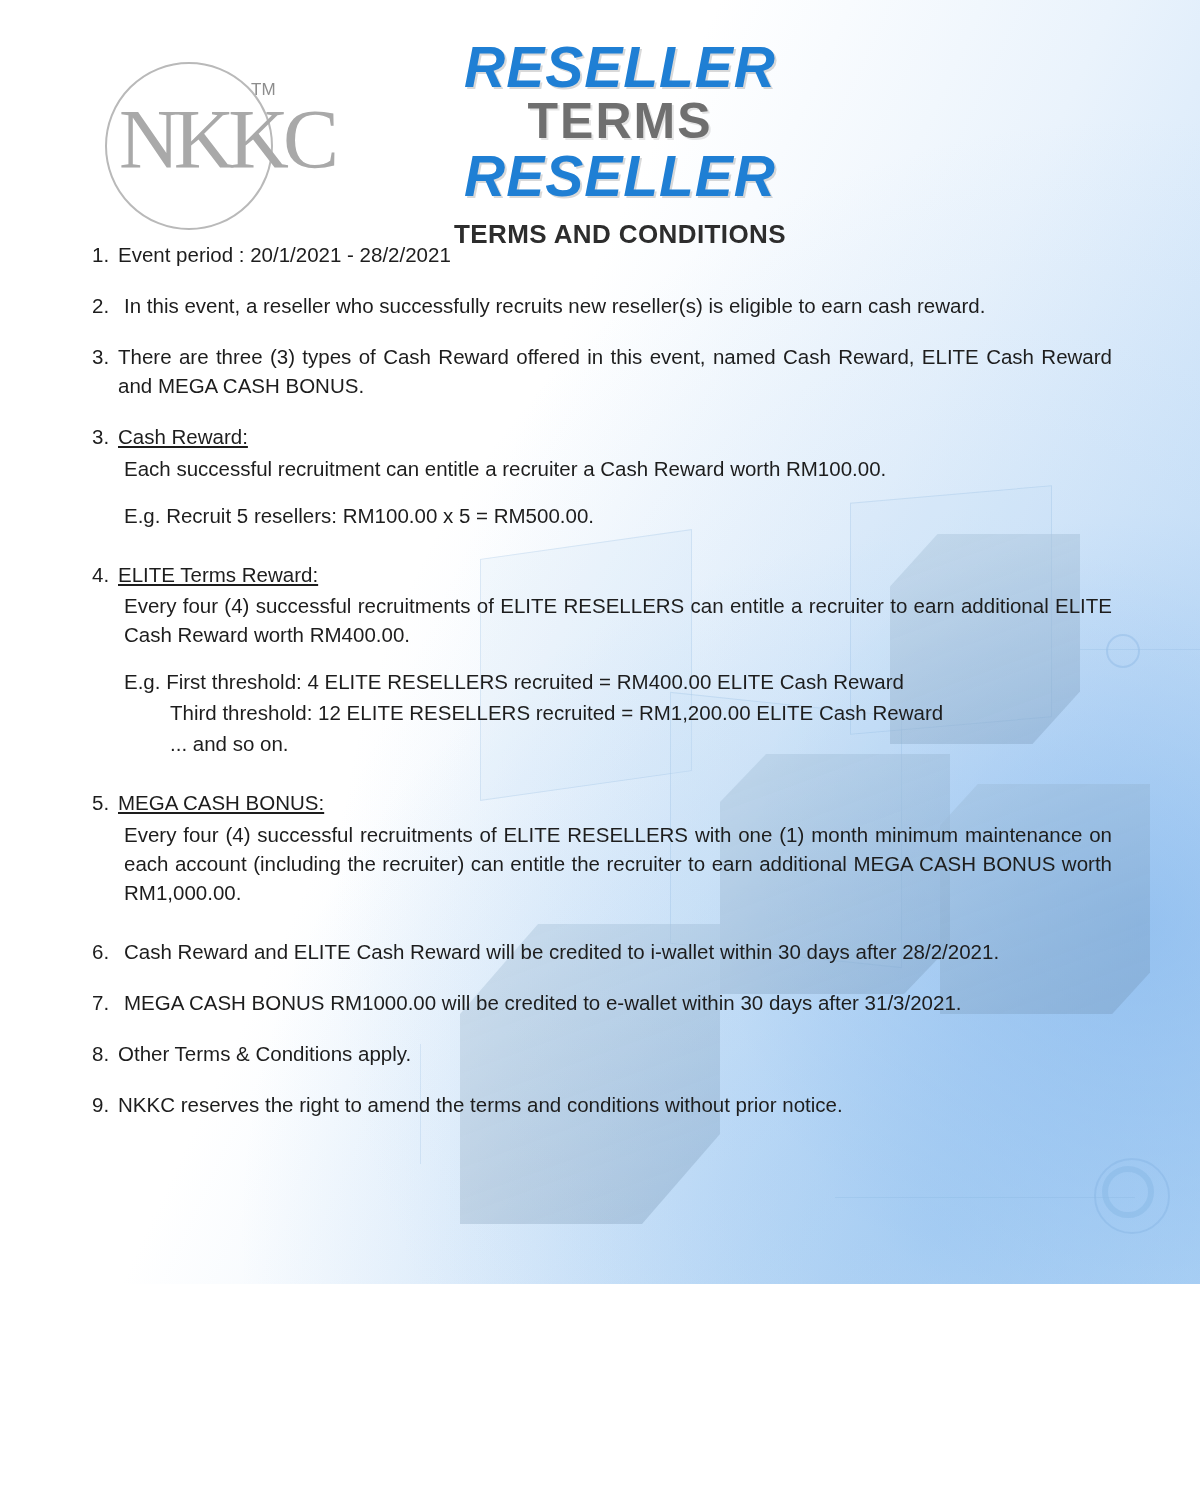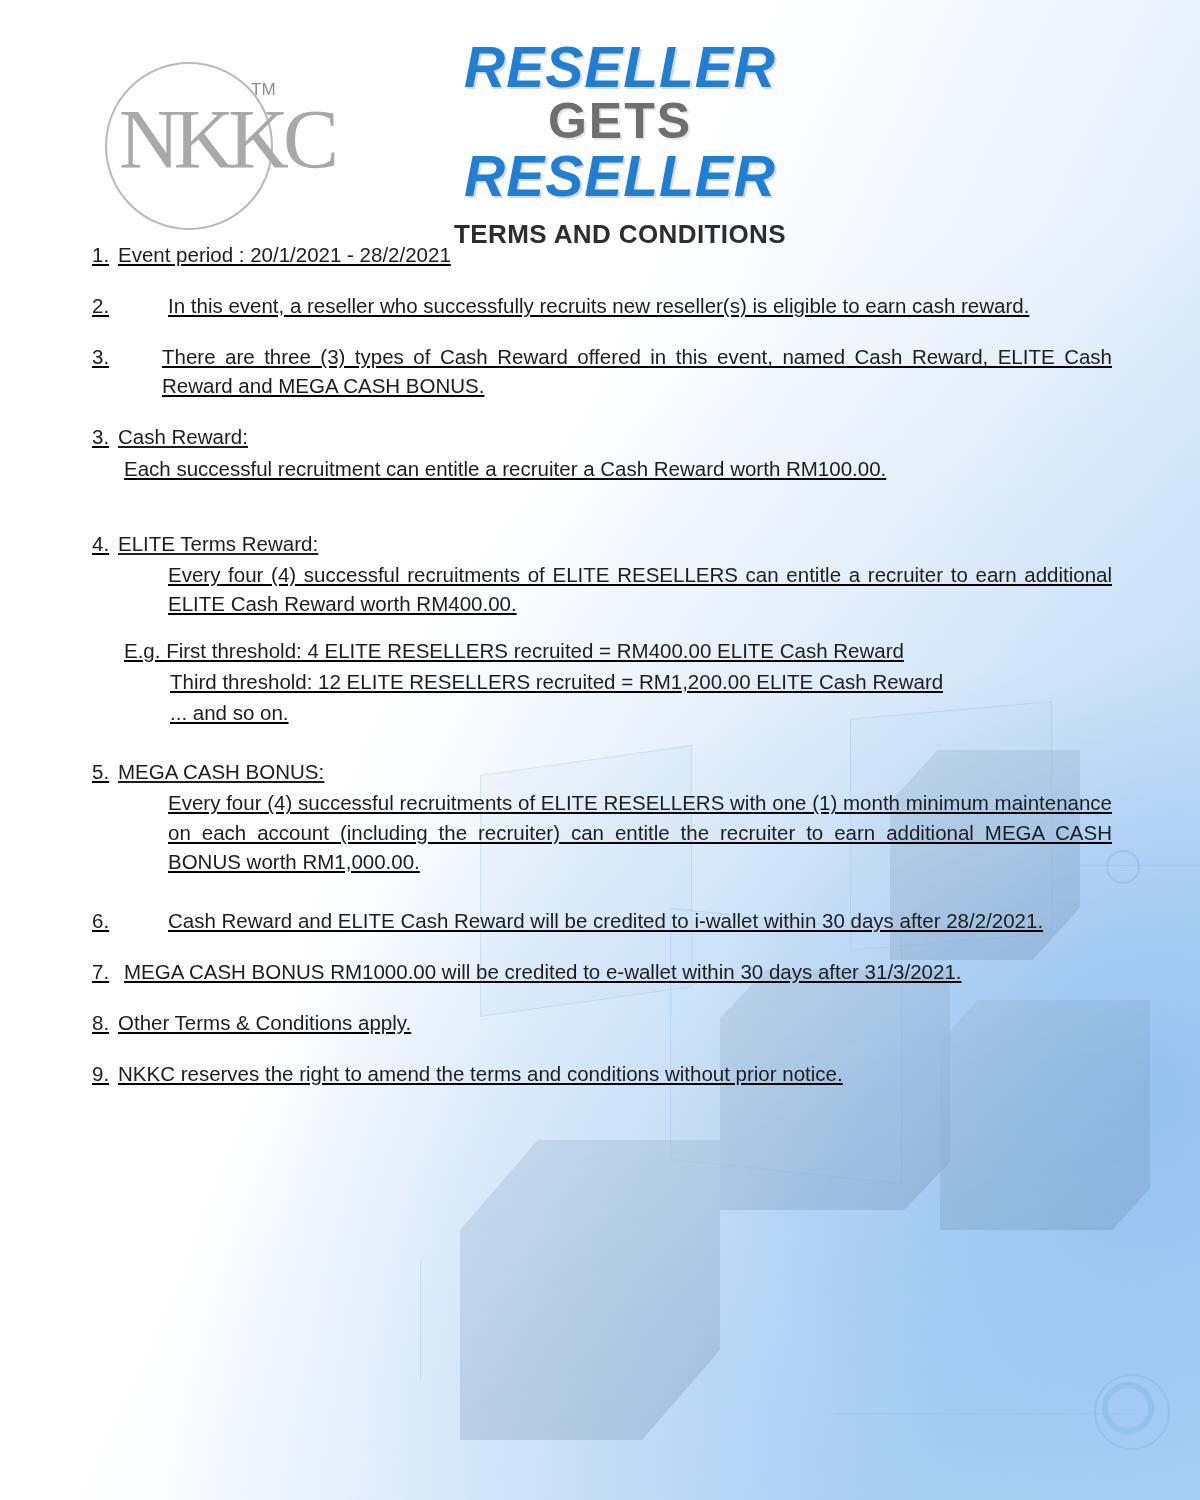--- a/index.html
+++ b/index.html
@@ -10,27 +10,26 @@
     width: 1200px;
     height: 1500px;
     font-family: "Liberation Sans", sans-serif;
     background: #ffffff;
     overflow: hidden;
   }
 
   .page {
     position: relative;
     width: 1200px;
-    height: 1500px;
+    height: 1284px;
     background:
       radial-gradient(circle at 95% 72%, rgba(120,175,235,0.55) 0%, rgba(160,200,240,0.20) 28%, rgba(255,255,255,0) 55%),
       radial-gradient(circle at 78% 96%, rgba(130,185,238,0.50) 0%, rgba(255,255,255,0) 45%),
       linear-gradient(115deg, #ffffff 0%, #ffffff 40%, #eaf3fc 62%, #cfe4f9 82%, #bedcf8 100%);
     overflow: hidden;
-    text-decoration: underline;
   }
 
   
   .bg-art {
     position: absolute;
     right: 0;
     bottom: 0;
     width: 780px;
     height: 830px;
     pointer-events: none;
@@ -156,21 +155,20 @@
     width: 26px;
     flex: 0 0 auto;
     text-align: left;
   }
   .txt {
     flex: 1 1 auto;
   }
   .justify {
     text-align: justify;
     text-align-last: left;
-    margin-left: 44px;
   }
   .u {
     text-decoration: underline;
   }
   .sub {
     display: block;
     margin-top: 2px;
     padding-left: 6px;
   }
   .blank {
@@ -204,21 +202,21 @@
 
   <div class="header">
     <div class="logo-wrap">
       <div class="logo-circle"></div>
       <div class="logo-text">NKKC</div>
       <div class="logo-tm">TM</div>
     </div>
 
     <div class="title-block">
       <div class="t-line t-reseller">RESELLER</div>
-      <div class="t-line t-gets">GETS</div>
+      <div class="t-line t-gets">TERMS</div>
       <div class="t-line t-reseller">RESELLER</div>
       <div class="t-sub">TERMS AND CONDITIONS</div>
     </div>
   </div>
 
   <div class="content">
 
     <div class="item">
       <div class="num">1.</div>
       <div class="txt">Event period : 20/1/2021 - 28/2/2021</div>
@@ -233,20 +231,21 @@
       <div class="num">3.</div>
       <div class="txt justify">There are three (3) types of Cash Reward offered in this event, named Cash Reward, ELITE Cash Reward and MEGA CASH BONUS.</div>
     </div>
 
     <div class="item">
       <div class="num">3.</div>
       <div class="txt">
         <span class="u">Cash Reward:</span>
         <span class="sub">Each successful recruitment can entitle a recruiter a Cash Reward worth RM100.00.</span>
         <span class="blank"></span>
+        <span class="sub">E.g. Recruit 5 resellers: RM100.00 x 5 = RM500.00.</span>
       </div>
     </div>
 
     <div class="item gap-lg" style="margin-top:30px;">
       <div class="num">4.</div>
       <div class="txt">
         <span class="u">ELITE Terms Reward:</span>
         <span class="sub justify">Every four (4) successful recruitments of ELITE RESELLERS can entitle a recruiter to  earn additional ELITE Cash Reward worth RM400.00.</span>
         <span class="blank"></span>
         <span class="sub">E.g. First threshold: 4 ELITE RESELLERS recruited = RM400.00 ELITE Cash Reward</span>

